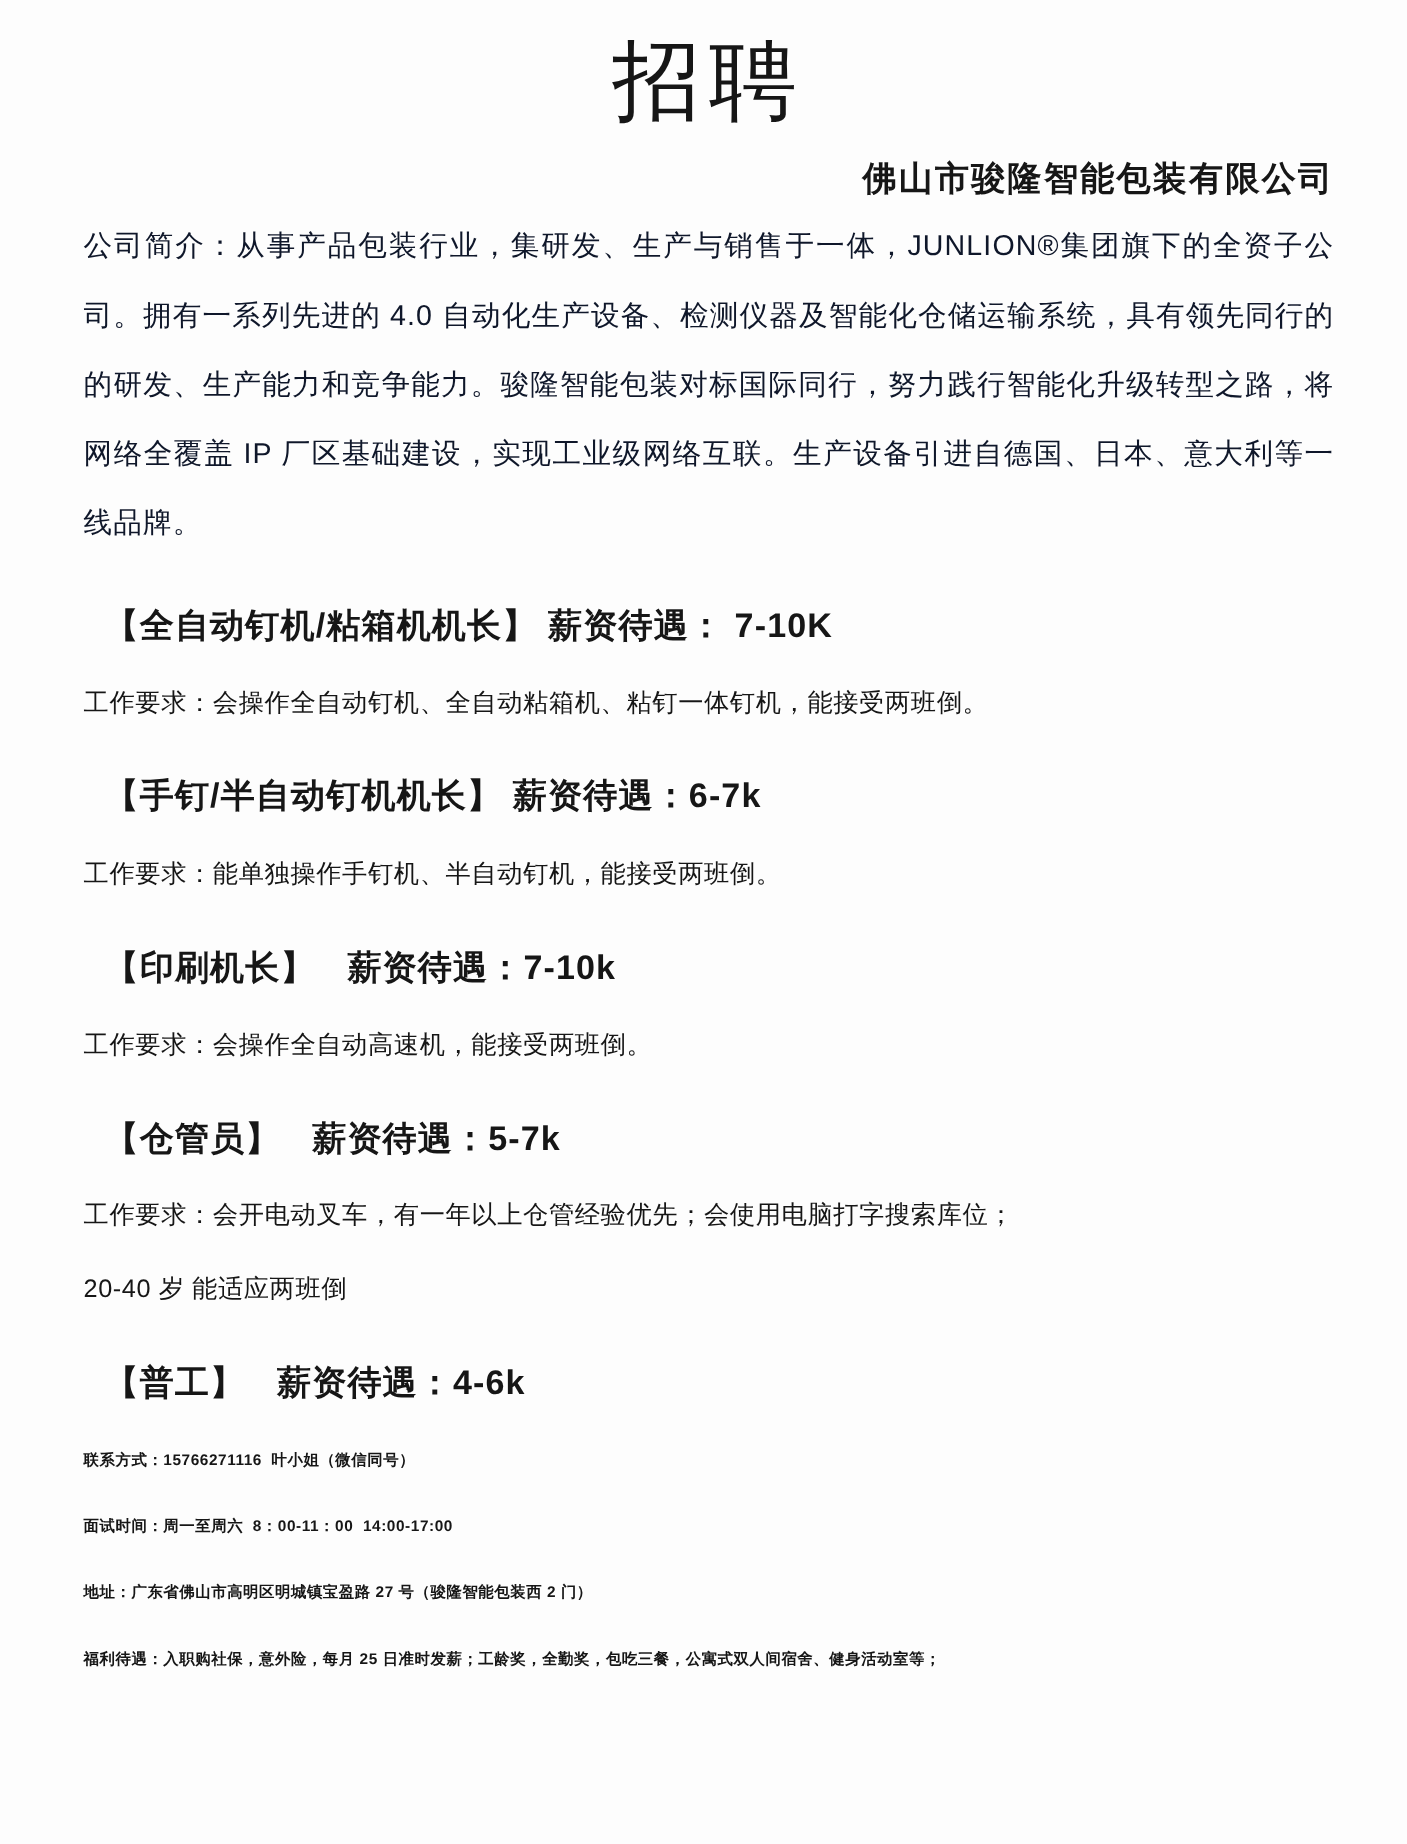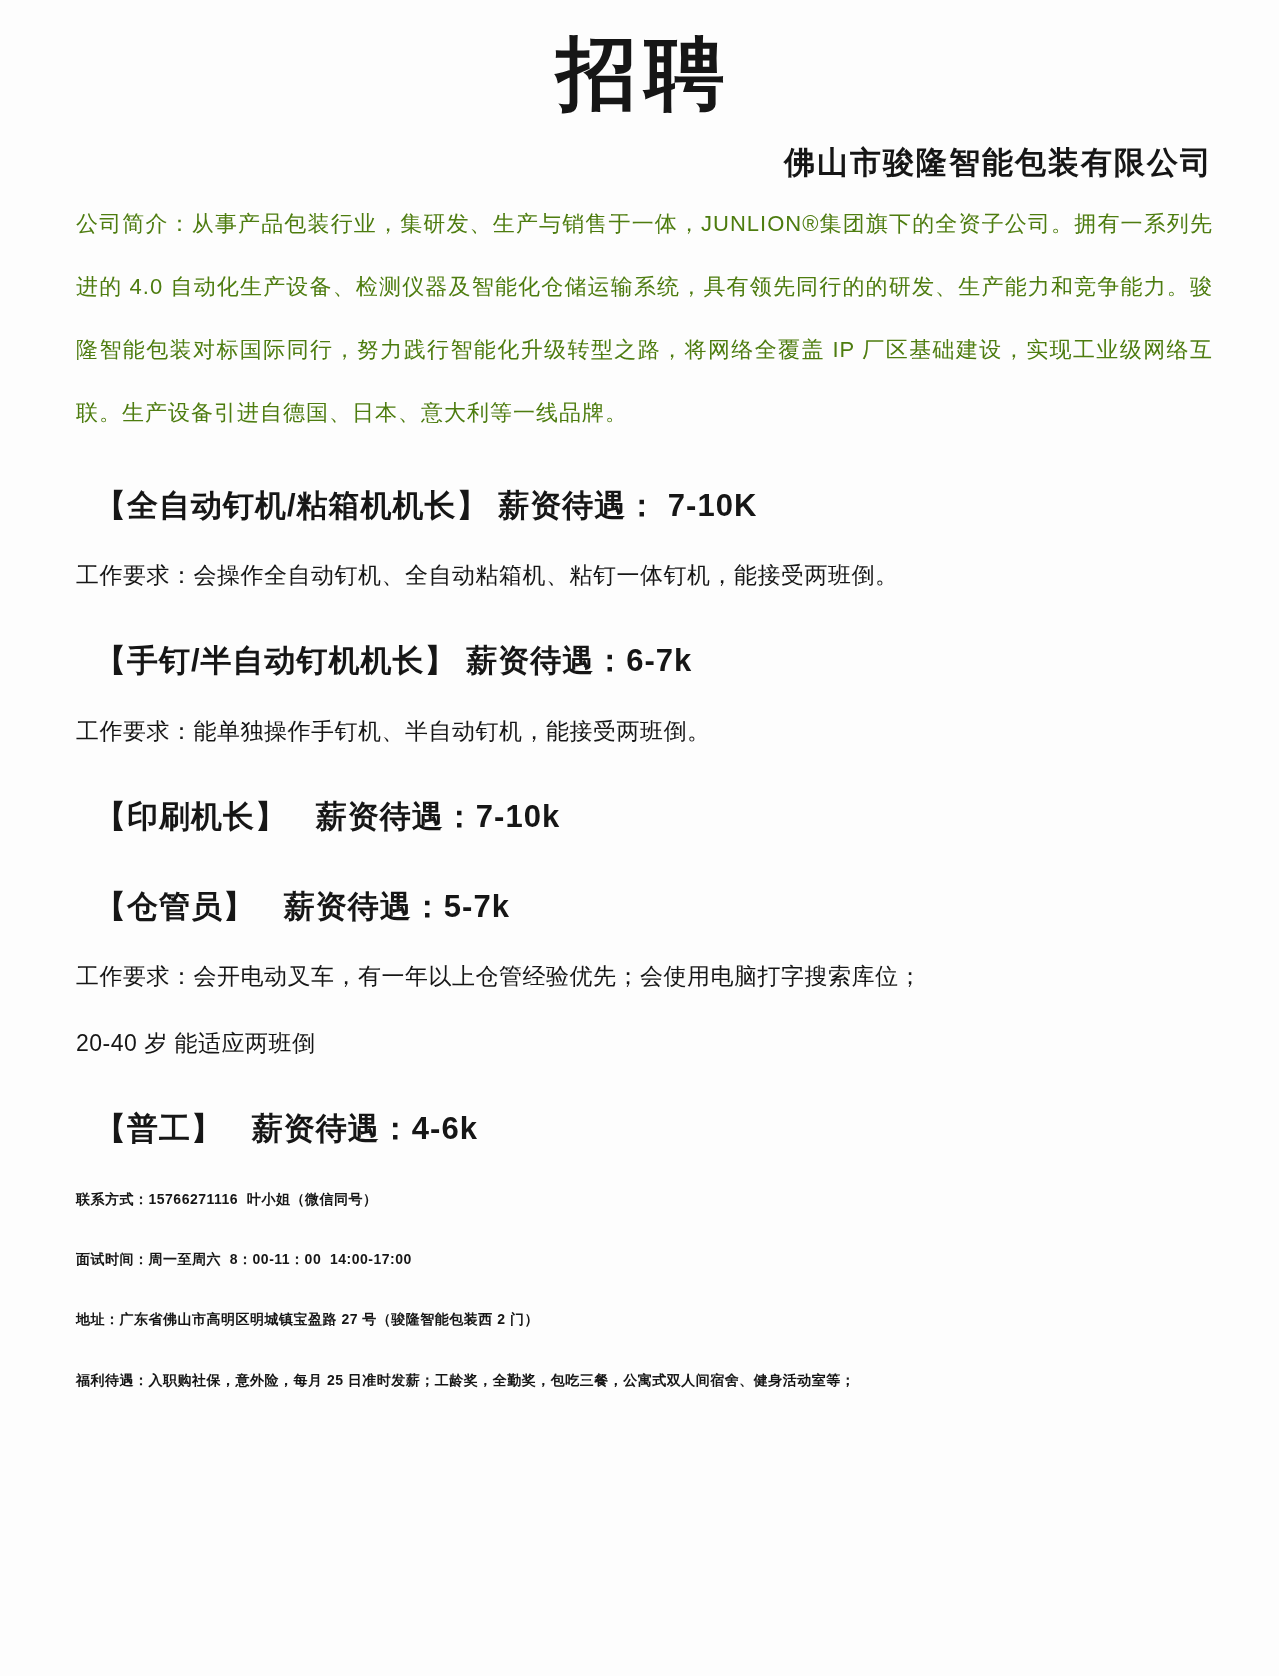--- a/index.html
+++ b/index.html
@@ -10,38 +10,38 @@
     margin: 0 auto;
     background: #fdfdfd;
     color: #161616;
     font-family: "Liberation Sans", sans-serif;
   }
   .page { padding: 26px 66px 30px 76px; }
 
   .title {
     text-align: center;
     font-size: 80px;
-    font-weight: 700;
+    font-weight: 400;
     line-height: 1.2;
     letter-spacing: 8px;
   }
   .company {
     text-align: right;
     font-size: 31px;
     font-weight: 700;
     letter-spacing: 2px;
     margin-top: 20px;
   }
   .intro {
     margin-top: 8px;
-    font-size: 22px;
+    font-size: 26px;
     line-height: 63px;
     text-align: justify;
     letter-spacing: 1px;
-    color: #4d7c0f;
+    color: #0f172a;
   }
   .job-heading {
     margin-top: 42px;
     font-size: 31px;
     font-weight: 700;
     letter-spacing: 1px;
     line-height: 1.3;
     white-space: pre-wrap;
   }
   .job + .job .job-heading,
@@ -93,20 +93,21 @@
     <p class="req"><span class="label">工作要求：</span><span>会操作全自动钉机、全自动粘箱机、粘钉一体钉机，能接受两班倒。</span></p>
   </section>
 
   <section class="job">
     <h3 class="job-heading">【手钉/半自动钉机机长】 薪资待遇：6-7k</h3>
     <p class="req"><span class="label">工作要求：</span><span>能单独操作手钉机、半自动钉机，能接受两班倒。</span></p>
   </section>
 
   <section class="job">
     <h3 class="job-heading">【印刷机长】   薪资待遇：7-10k</h3>
+    <p class="req"><span class="label">工作要求：</span><span>会操作全自动高速机，能接受两班倒。</span></p>
   </section>
 
   <section class="job">
     <h3 class="job-heading">【仓管员】   薪资待遇：5-7k</h3>
     <p class="req"><span class="label">工作要求：</span><span>会开电动叉车，有一年以上仓管经验优先；会使用电脑打字搜索库位；</span></p>
     <p class="req-extra">20-40 岁 能适应两班倒</p>
   </section>
 
   <section class="job">
     <h3 class="job-heading">【普工】   薪资待遇：4-6k</h3>

